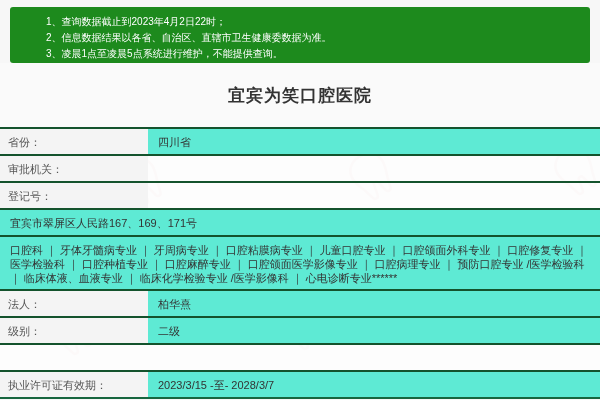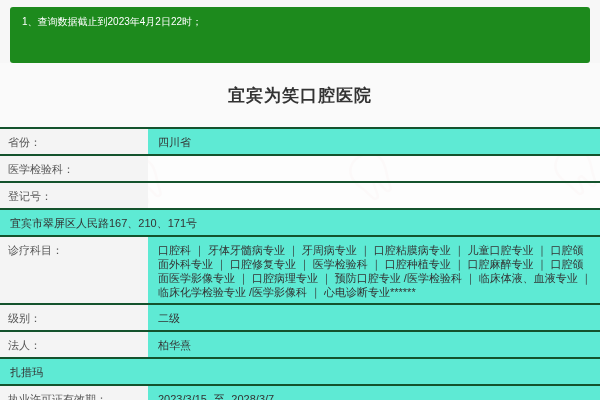--- a/index.html
+++ b/index.html
@@ -14,21 +14,21 @@
   .watermarks{position:absolute;inset:0;z-index:0;pointer-events:none;}
   .wm{position:absolute;opacity:.16;transform:rotate(-32deg);}
   .wm svg{display:block;}
   
   .banner{
     position:relative;z-index:2;
     margin:7px 10px 0 10px;
     height:56px;
     background:#1d8a1d;
     border-radius:3px;
-    padding:7px 10px 0 12px;
+    padding:7px 10px 0 36px;
     box-sizing:border-box;
   }
   .banner .line{
     color:#ffffff;
     font-size:10px;
     line-height:16px;
     white-space:nowrap;
     overflow:hidden;
   }
   
@@ -118,62 +118,62 @@
     </div>
   <div class="wm" style="left:500px;top:290px">
       <svg width="64" height="64" viewBox="0 0 24 24" fill="none" stroke="#d89a9a" stroke-width="1">
         <path d="M12 3C8 3 5.5 5.5 5.5 8.8c0 2.4.9 4.2 1.7 6.6l1 3.6c.3 1 1.7 1 2 0l.9-4.2c.2-.9 1.6-.9 1.8 0l.9 4.2c.3 1 1.7 1 2 0l1-3.6c.8-2.4 1.7-4.2 1.7-6.6C18.5 5.5 16 3 12 3z"></path>
       </svg>
     </div>
 </div>
 
 <div class="banner">
   <div class="line">1、查询数据截止到2023年4月2日22时；</div>
+  <div class="line">2、信息数据结果以各省、自治区、直辖市卫生健康委数据为准。</div>
+  <div class="line">3、凌晨1点至凌晨5点系统进行维护，不能提供查询。</div>
 </div>
 
 <div class="title-wrap">
   <div class="title">宜宾为笑口腔医院</div>
 </div>
 
 <div class="details">
 
   <div class="row">
     <div class="cell-label">省份：</div>
     <div class="cell-value">四川省</div>
   </div>
 
   <div class="row">
-    <div class="cell-label">医学检验科：</div>
+    <div class="cell-label">审批机关：</div>
   </div>
 
   <div class="row">
     <div class="cell-label">登记号：</div>
   </div>
 
   <div class="row">
-    <div class="cell-value">宜宾市翠屏区人民路167、210、171号</div>
+    <div class="cell-value">宜宾市翠屏区人民路167、169、171号</div>
   </div>
 
   <div class="row">
-    <div class="cell-label">诊疗科目：</div>
     <div class="cell-value">口腔科 ｜ 牙体牙髓病专业 ｜ 牙周病专业 ｜ 口腔粘膜病专业 ｜ 儿童口腔专业 ｜ 口腔颌面外科专业 ｜ 口腔修复专业 ｜ 医学检验科 ｜ 口腔种植专业 ｜ 口腔麻醉专业 ｜ 口腔颌面医学影像专业 ｜ 口腔病理专业 ｜ 预防口腔专业 /医学检验科 ｜ 临床体液、血液专业 ｜ 临床化学检验专业 /医学影像科 ｜ 心电诊断专业******</div>
+  </div>
+
+  <div class="row">
+    <div class="cell-label">法人：</div>
+    <div class="cell-value">柏华熹</div>
   </div>
 
   <div class="row">
     <div class="cell-label">级别：</div>
     <div class="cell-value">二级</div>
   </div>
 
   <div class="row">
-    <div class="cell-label">法人：</div>
-    <div class="cell-value">柏华熹</div>
-  </div>
-
-  <div class="row">
-    <div class="cell-value">扎措玛</div>
   </div>
 
   <div class="row">
     <div class="cell-label">执业许可证有效期：</div>
     <div class="cell-value">2023/3/15 -至- 2028/3/7</div>
   </div>
 
 </div>
 
 </body></html>

